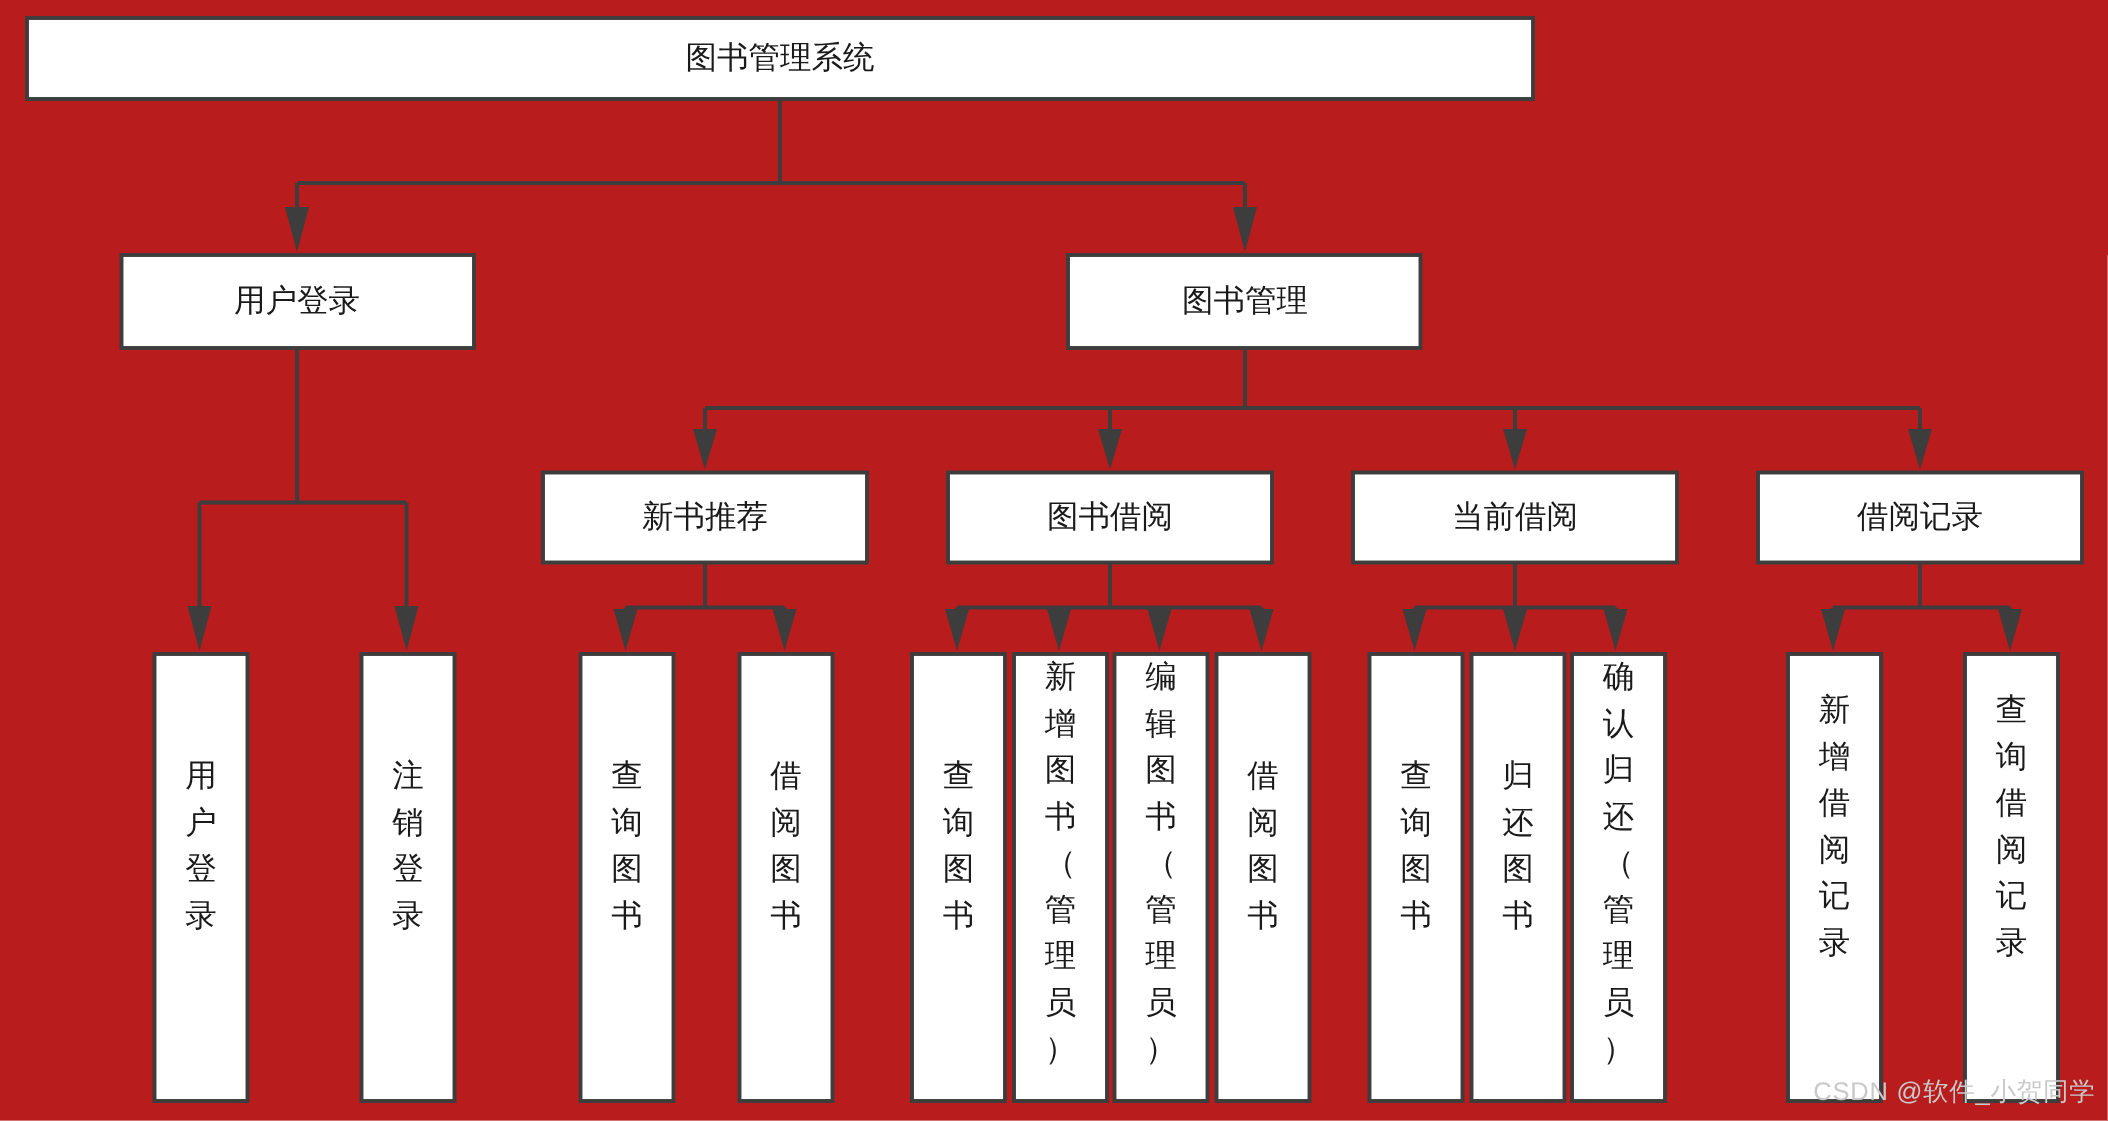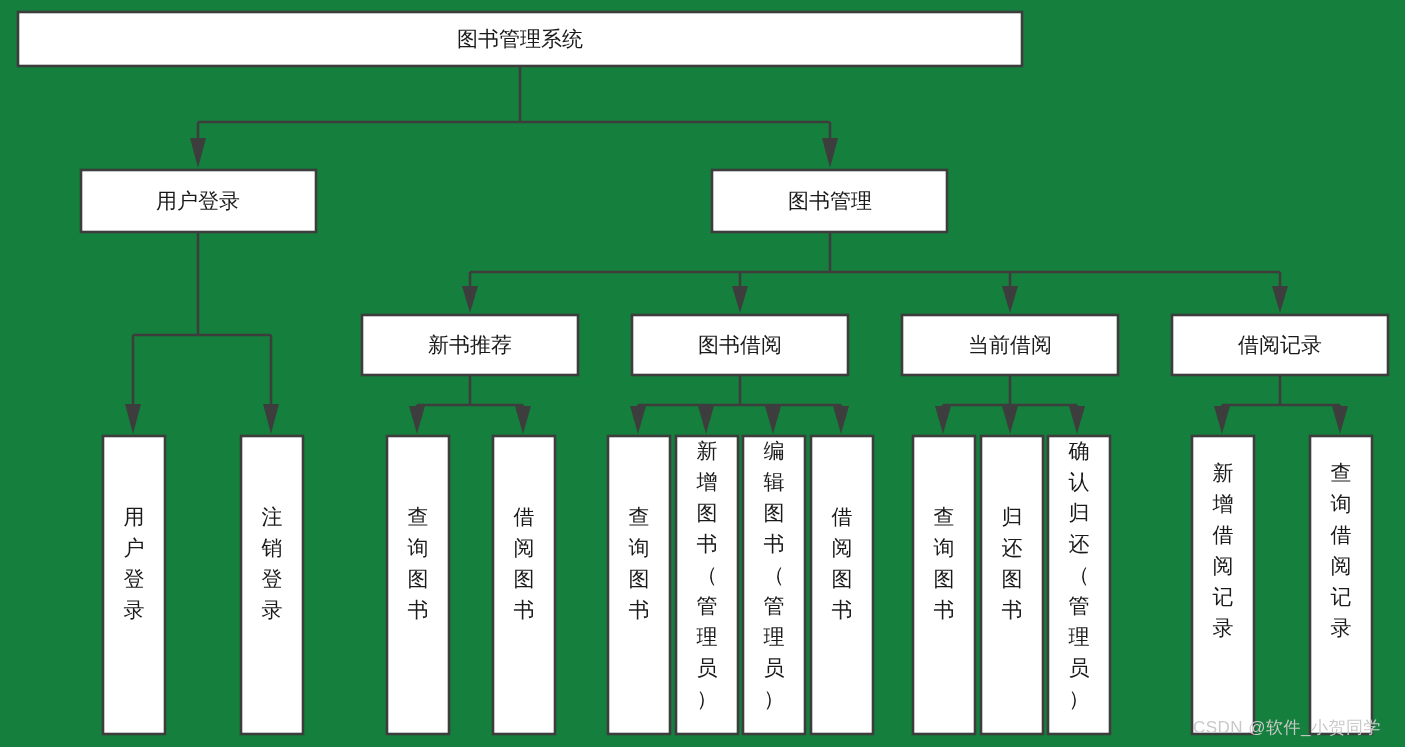--- a/index.html
+++ b/index.html
@@ -10,21 +10,21 @@
   body {
     width: 1405px;
     height: 747px;
     font-family: "Liberation Sans", sans-serif;
     overflow: hidden;
   }
   #diagram-root {
     position: relative;
     width: 1405px;
     height: 747px;
-    background: #15803d;
+    background: #b91c1c;
   }
   svg#tree-svg {
     position: absolute;
     left: 0;
     top: 0;
     width: 1405px;
     height: 747px;
   }
   .node-box {
     fill: #ffffff;
@@ -49,21 +49,21 @@
     dominant-baseline: middle;
   }
   .node-label-v {
     font-family: "Liberation Sans", sans-serif;
     font-size: 21px;
     fill: #1a1a1a;
     text-anchor: middle;
   }
   .watermark {
     position: absolute;
-    right: 24px;
+    right: 8px;
     bottom: 8px;
     font-family: "Liberation Sans", sans-serif;
     font-size: 17px;
     color: #c9c9c9;
     white-space: nowrap;
     letter-spacing: 0.5px;
     user-select: none;
   }
 </style>
 </head>

